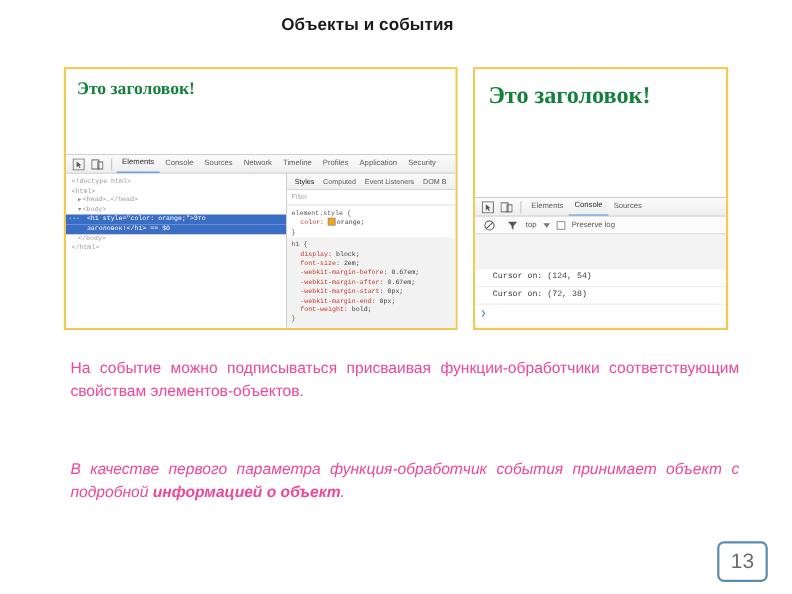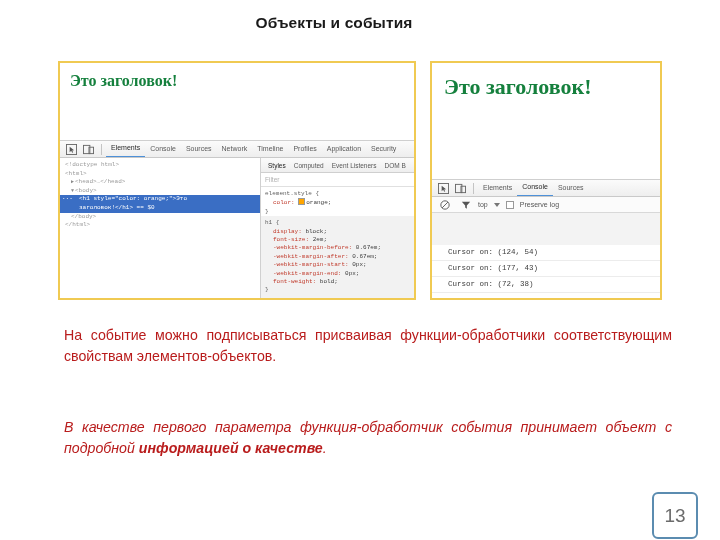--- a/index.html
+++ b/index.html
@@ -258,34 +258,34 @@
     padding: 3px 0 3px 5px;
   }
 
   
   .para {
     position: absolute;
     left: 64px;
     width: 608px;
     font-size: 14.2px;
     line-height: 21px;
-    color: #b91c1c;
+    color: #ec4899;
     text-align: justify;
   }
   .para-1 { top: 325px; }
   .para-2 { top: 417px; font-style: italic; }
   .para b { font-weight: 700; }
 
   
   .page-num {
     position: absolute;
     left: 652px;
     top: 492px;
     width: 46px;
-    height: 47px;
+    height: 37px;
     border: 2px solid #5b8cb0;
     border-radius: 6px;
     display: flex;
     align-items: center;
     justify-content: center;
     font-size: 19px;
     color: #6b6b6b;
     box-sizing: border-box;
   }
 </style>
@@ -420,27 +420,26 @@
           </svg>
       </span>
       <span class="lbl">top</span>
       <span class="caret"></span>
       <span class="chk"></span>
       <span class="lbl">Preserve log</span>
     </div>
 
     <div class="console-rows">
       <div class="console-row">Cursor on: (124, 54)</div>
-      <div class="console-row">Cursor on: (177, 43)</div>
       <div class="console-row">Cursor on: (72, 38)</div>
       <div class="console-prompt">❯</div>
     </div>
 
   </div>
 </div>
 
 <div class="para para-1">На событие можно подписываться присваивая функции-обработчики соответствующим свойствам элементов-объектов.</div>
 
 <div class="para para-2">
-  <span>В качестве первого параметра функция-обработчик события принимает объект с подробной </span><b>информацией о качестве</b><span>.</span>
+  <span>В качестве первого параметра функция-обработчик события принимает объект с подробной </span><b>информацией о объект</b><span>.</span>
 </div>
 
 <div class="page-num">13</div>
 
 </body></html>

